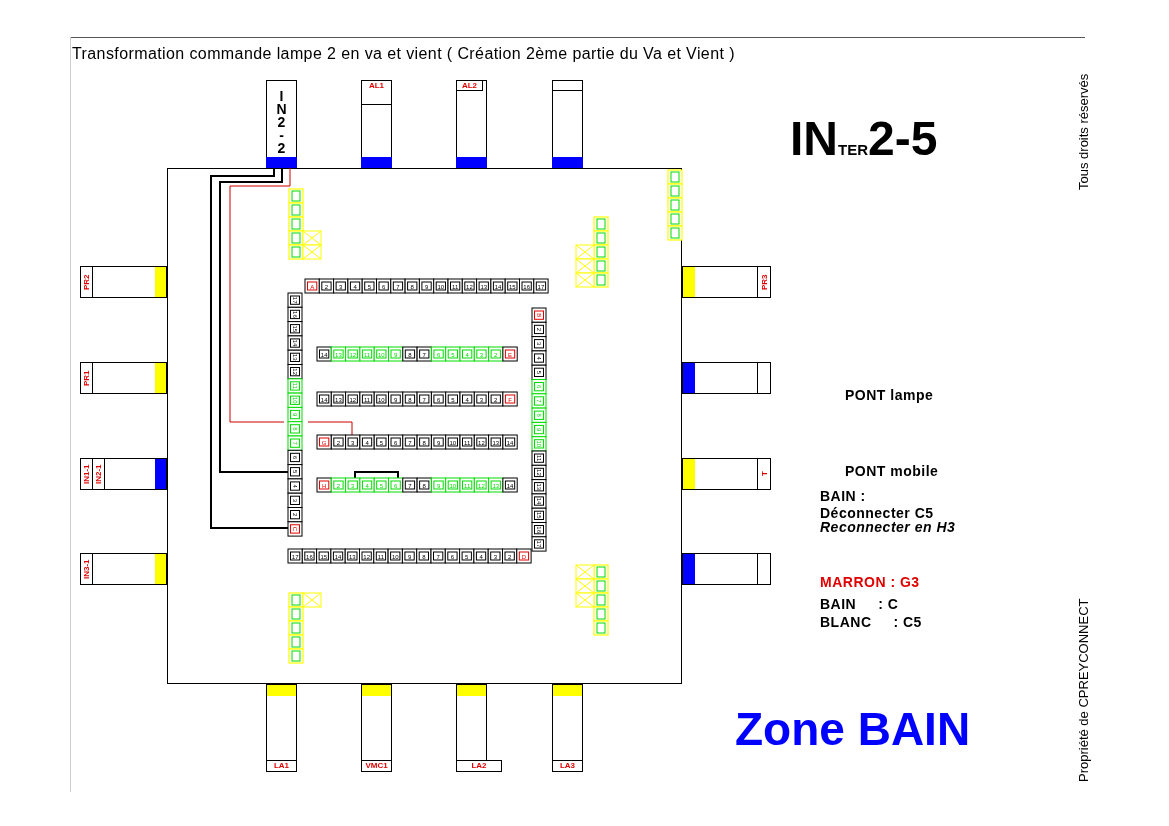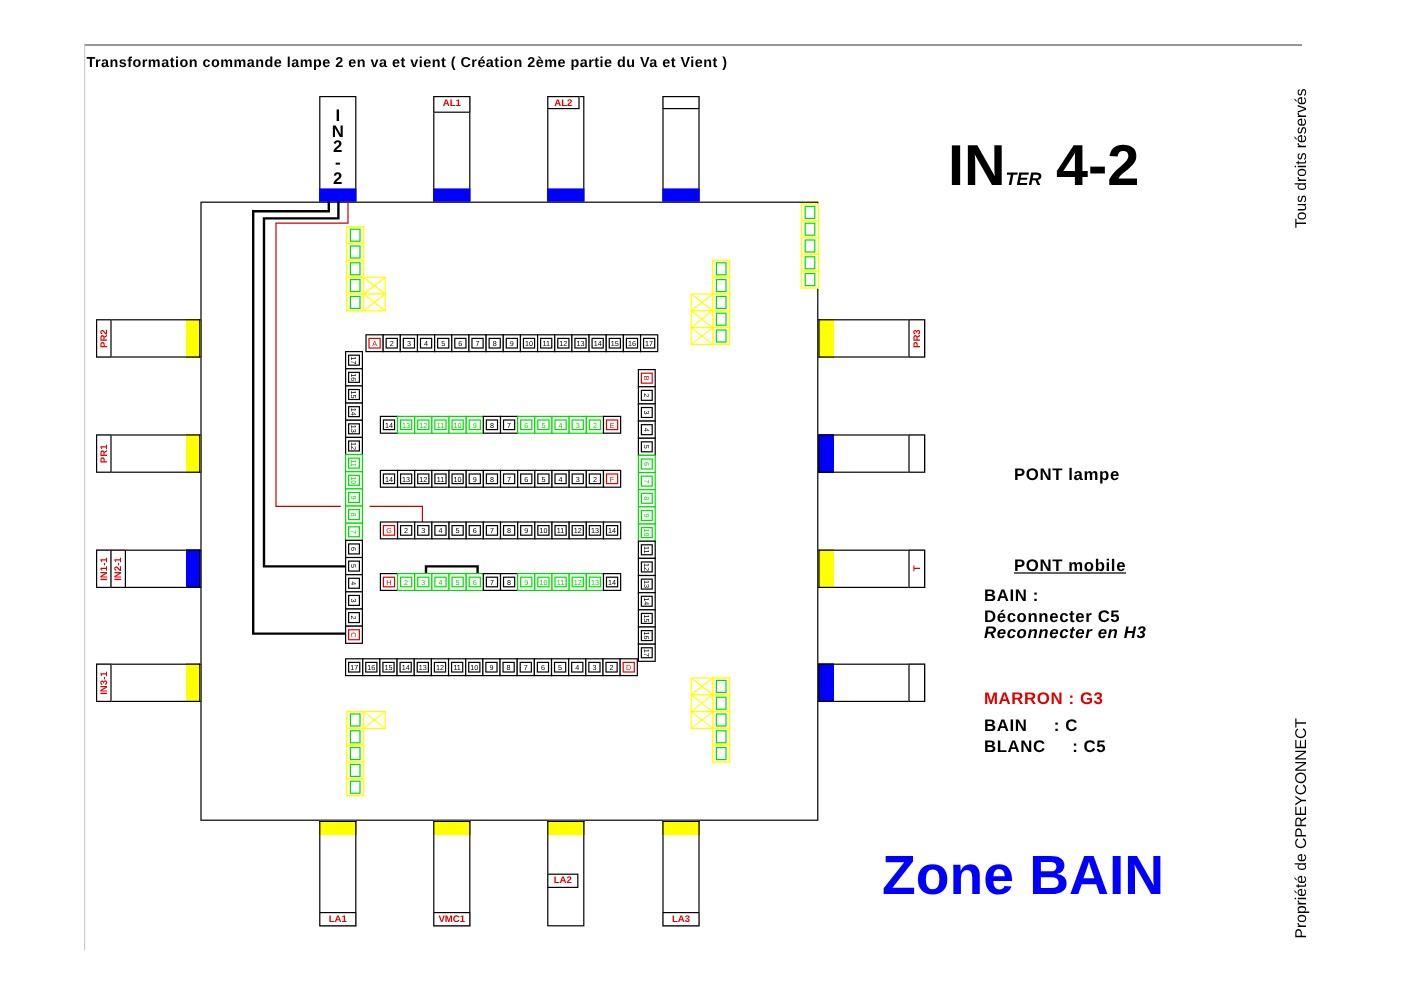--- a/index.html
+++ b/index.html
@@ -1,69 +1,69 @@
 <!DOCTYPE html>
 <html><head>
 <meta charset="utf-8">
 <style>
   html, body { margin:0; padding:0; background:#fff; }
   body { width:1169px; height:826px; position:relative; overflow:hidden; font-family:"Liberation Sans", sans-serif; }
   .abs { position:absolute; }
   .topline { left:70px; top:37px; width:1015px; height:1px; background:#555; }
   .leftline { left:70px; top:37px; width:1px; height:755px; background:#ccc; }
-  .title { left:72px; top:45px; font-size:12px; font-weight:bold; color:#000; white-space:nowrap; letter-spacing:0.4px; }
+  .title { left:72px; top:45px; font-size:16px; font-weight:normal; color:#000; white-space:nowrap; letter-spacing:0.4px; }
   .big { left:790px; top:115px; font-size:48px; font-weight:900; color:#000; white-space:nowrap; line-height:1; }
-  .big .sub { font-size:15px; font-weight:bold; margin-right:12px;font-style:italic; }
+  .big .sub { font-size:15px; font-weight:bold; margin-right:0; }
   .vright { font-size:13px; color:#000; white-space:nowrap; transform-origin:left top; transform:rotate(-90deg); }
   .note { font-size:14px; font-weight:bold; color:#000; white-space:nowrap; line-height:16px; letter-spacing:0.5px; }
   .zone { left:735px; top:702px; font-size:46px; font-weight:bold; color:#0000ff; white-space:nowrap; }
   .panel { left:167px; top:168px; width:515px; height:516px; border:1px solid #000; box-sizing:border-box; }
   .mod { position:absolute; border:1px solid #000; background:#fff; box-sizing:border-box; }
   .lbl { position:absolute; color:#e00000; font-size:8px; font-weight:bold; text-align:center; border:1px solid #000; box-sizing:border-box; background:#fff; white-space:nowrap; }
   .vlbl { writing-mode:vertical-rl; transform:rotate(180deg); display:flex; align-items:center; justify-content:center; }
   .cap { position:absolute; box-sizing:border-box; }
   svg { position:absolute; left:0; top:0; }
 </style>
 </head>
 <body>
 
 <div class="abs topline"></div>
 <div class="abs leftline"></div>
 
 <div class="abs title">Transformation commande lampe 2 en va et vient ( Création 2ème partie du Va et Vient )</div>
 
-<div class="abs big"><span>IN</span><span class="sub">TER</span><span>4-2</span></div>
+<div class="abs big"><span>IN</span><span class="sub">TER</span><span>2-5</span></div>
 
 <div class="abs vright" style="left:1076px;top:190px;">Tous droits réservés</div>
 <div class="abs vright" style="left:1076px;top:782px;">Propriété de CPREYCONNECT</div>
 
 <div class="abs panel"></div>
 
 <div id="modules">
     <div class="mod" style="left:266px;top:80px;width:31px;height:88px;"></div>
     <div class="cap" style="left:266px;top:157px;width:31px;height:11px;background:#0000ff;"></div>
     <div style="position:absolute;left:266px;top:90px;width:31px;height:66px;font-size:14px;font-weight:900;line-height:13px;text-align:center;color:#000;">I<br>N<br>2<br>-<br>2</div>
     <div class="mod" style="left:361px;top:80px;width:31px;height:88px;"></div>
     <div class="cap" style="left:361px;top:157px;width:31px;height:11px;background:#0000ff;"></div>
-    <div class="lbl" style="left:361px;top:80px;width:31px;height:14px;line-height:9px;">AL1</div>
+    <div class="lbl" style="left:361px;top:80px;width:31px;height:25px;line-height:9px;">AL1</div>
     <div class="mod" style="left:456px;top:80px;width:31px;height:88px;"></div>
     <div class="cap" style="left:456px;top:157px;width:31px;height:11px;background:#0000ff;"></div>
     <div class="lbl" style="left:456px;top:80px;width:27px;height:11px;line-height:9px;">AL2</div>
     <div class="mod" style="left:552px;top:80px;width:31px;height:88px;"></div>
     <div class="cap" style="left:552px;top:157px;width:31px;height:11px;background:#0000ff;"></div>
     <div class="lbl" style="left:552px;top:80px;width:31px;height:11px;line-height:9px;"></div>
     <div class="mod" style="left:266px;top:684px;width:31px;height:88px;"></div>
     <div class="cap" style="left:266px;top:684px;width:31px;height:12px;background:#ffff00;border:1px solid #000;border-bottom:none;"></div>
     <div class="lbl" style="left:266px;top:760px;width:31px;height:12px;line-height:10px;text-align:center;">LA1</div>
     <div class="mod" style="left:361px;top:684px;width:31px;height:88px;"></div>
     <div class="cap" style="left:361px;top:684px;width:31px;height:12px;background:#ffff00;border:1px solid #000;border-bottom:none;"></div>
     <div class="lbl" style="left:361px;top:760px;width:31px;height:12px;line-height:10px;">VMC1</div>
     <div class="mod" style="left:456px;top:684px;width:31px;height:88px;"></div>
     <div class="cap" style="left:456px;top:684px;width:31px;height:12px;background:#ffff00;border:1px solid #000;border-bottom:none;"></div>
-    <div class="lbl" style="left:456px;top:728px;width:26px;height:12px;line-height:10px;">LA2</div>
+    <div class="lbl" style="left:456px;top:760px;width:46px;height:12px;line-height:10px;">LA2</div>
     <div class="mod" style="left:552px;top:684px;width:31px;height:88px;"></div>
     <div class="cap" style="left:552px;top:684px;width:31px;height:12px;background:#ffff00;border:1px solid #000;border-bottom:none;"></div>
     <div class="lbl" style="left:552px;top:760px;width:31px;height:12px;line-height:10px;">LA3</div>
     <div class="mod" style="left:80px;top:266px;width:88px;height:32px;"></div>
     <div class="cap" style="left:155px;top:266px;width:12px;height:32px;background:#ffff00;border:1px solid #000;border-left:none;"></div>
     <div class="lbl vlbl" style="left:80px;top:266px;width:13px;height:32px;">PR2</div>
     <div class="mod" style="left:80px;top:362px;width:88px;height:32px;"></div>
     <div class="cap" style="left:155px;top:362px;width:12px;height:32px;background:#ffff00;border:1px solid #000;border-left:none;"></div>
     <div class="lbl vlbl" style="left:80px;top:362px;width:13px;height:32px;">PR1</div>
     <div class="mod" style="left:80px;top:458px;width:88px;height:32px;"></div>
@@ -814,21 +814,21 @@
       <line x1="576" y1="593" x2="594" y2="607" stroke="#ffff00"></line>
       <line x1="594" y1="593" x2="576" y2="607" stroke="#ffff00"></line>
       <rect x="594" y="607" width="14" height="14" fill="#fff" stroke="#ffff00" stroke-width="1.2"></rect>
       <rect x="597" y="609" width="8" height="10" fill="none" stroke="#00dd00" stroke-width="1"></rect>
       <rect x="594" y="621" width="14" height="14" fill="#fff" stroke="#ffff00" stroke-width="1.2"></rect>
       <rect x="597" y="623" width="8" height="10" fill="none" stroke="#00dd00" stroke-width="1"></rect>
     </g>
   </svg>
 
 <div class="abs note" style="left:845px;top:387px;">PONT lampe</div>
-<div class="abs note" style="left:845px;top:463px;text-decoration:underline;">PONT mobile</div>
+<div class="abs note" style="left:845px;top:463px;">PONT mobile</div>
 <div class="abs note" style="left:820px;top:488px;">BAIN :</div>
 <div class="abs note" style="left:820px;top:505px;">Déconnecter C5</div>
 <div class="abs note" style="left:820px;top:519px;font-style:italic;">Reconnecter en H3</div>
 <div class="abs note" style="left:820px;top:574px;color:#e00000;">MARRON : G3</div>
 <div class="abs note" style="left:820px;top:596px;white-space:pre;">BAIN     : C</div>
 <div class="abs note" style="left:820px;top:614px;white-space:pre;">BLANC     : C5</div>
 
 <div class="abs zone">Zone BAIN</div>
 
 </body></html>

